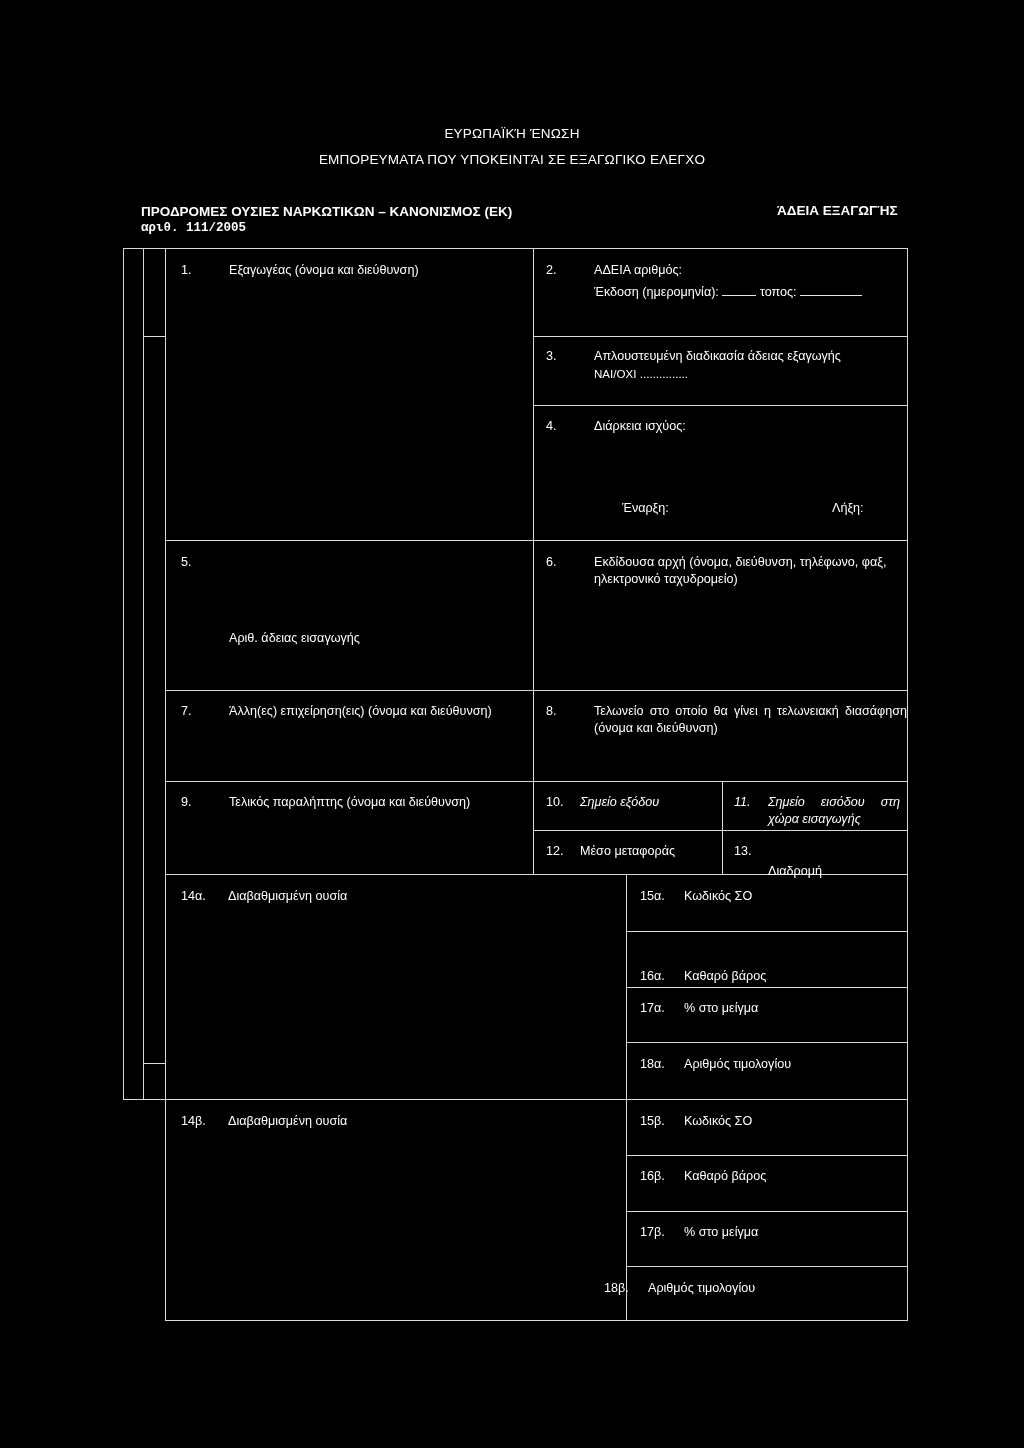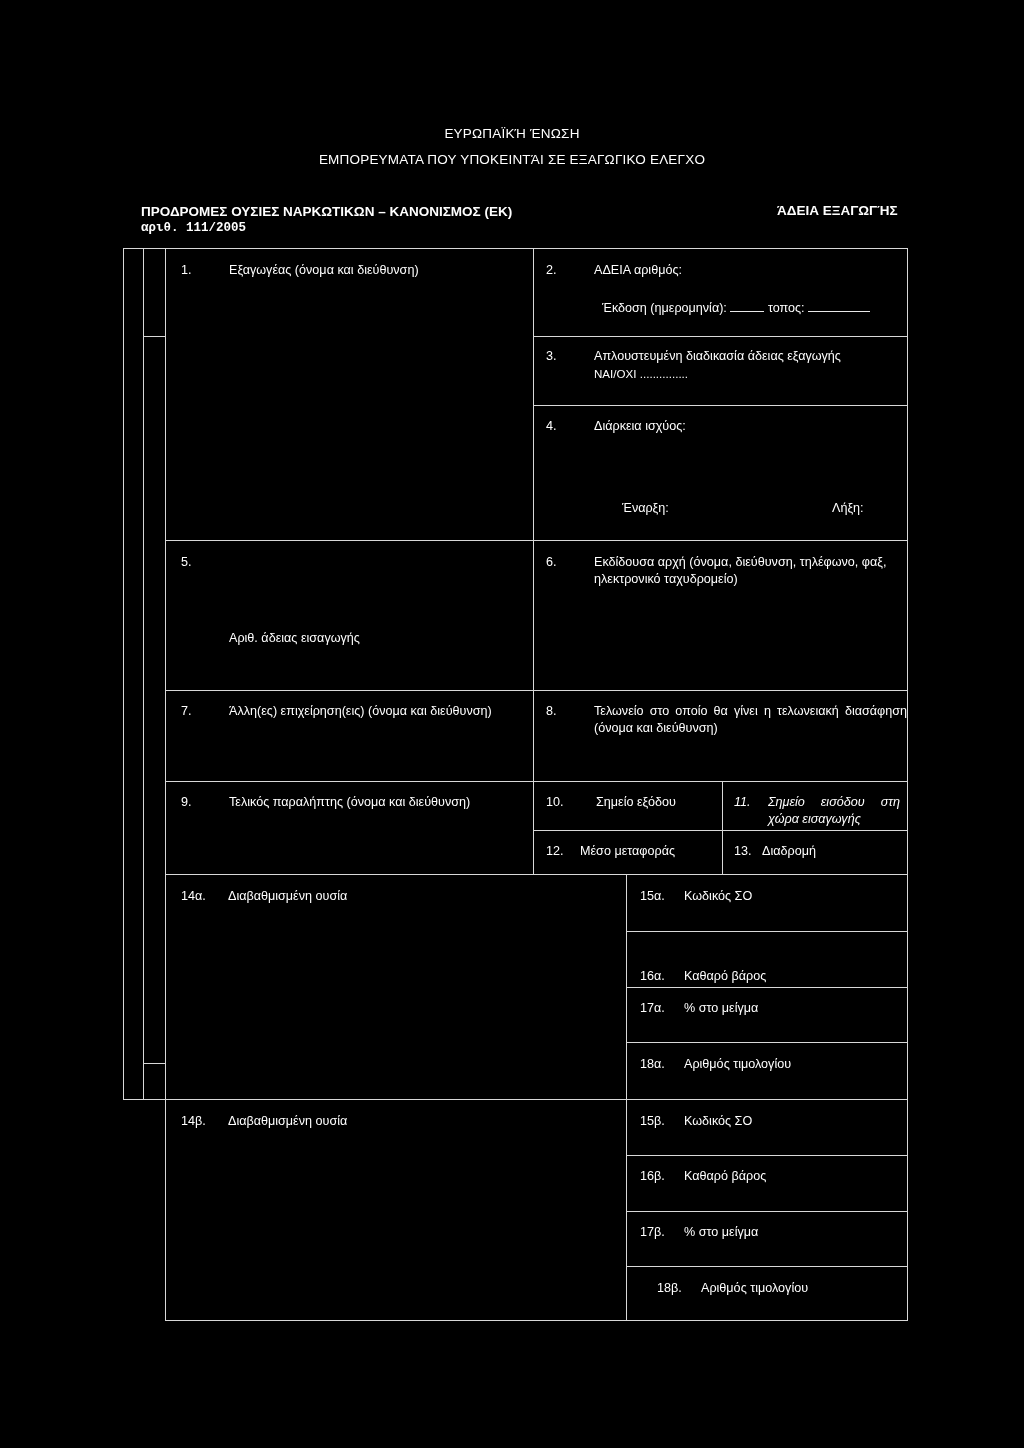--- a/index.html
+++ b/index.html
@@ -157,21 +157,21 @@
   <div class="ln hln" style="left:165px; top:1320px; width:743px;"></div>
 
   <div class="cell" style="left:181px; top:262px; width:340px; height:270px;">
     <span class="num">1.</span>
     <span class="txt" style="left:48px; width:290px;">Εξαγωγέας (όνομα και διεύθυνση)</span>
   </div>
 
   <div class="cell" style="left:546px; top:262px; width:355px; height:68px;">
     <span class="num">2.</span>
     <span class="txt" style="left:48px; width:300px;">ΑΔΕΙΑ αριθμός:</span>
-    <span class="sub" style="left:48px; top:38px;margin-left:8px;">
+    <span class="sub" style="left:48px; top:22px;">
       <span>Έκδοση (ημερομηνία):</span>
       <span class="uline u-short"></span>
       <span>τοπος:</span>
       <span class="uline u-long"></span>
     </span>
   </div>
 
   <div class="cell" style="left:546px; top:348px; width:355px; height:50px;">
     <span class="num">3.</span>
     <span class="txt just" style="left:48px; width:313px;">Απλουστευμένη διαδικασία άδειας εξαγωγής</span>
@@ -205,36 +205,36 @@
     <span class="txt just" style="left:48px; width:313px;">Τελωνείο στο οποίο θα γίνει η τελωνειακή διασάφηση (όνομα και διεύθυνση)</span>
   </div>
 
   <div class="cell" style="left:181px; top:794px; width:348px; height:74px;">
     <span class="num">9.</span>
     <span class="txt" style="left:48px; width:300px;">Τελικός παραλήπτης (όνομα και διεύθυνση)</span>
   </div>
 
   <div class="cell" style="left:546px; top:794px; width:172px; height:30px;">
     <span class="num">10.</span>
-    <span class="txt" style="left:50px; width:135px;">Σημείο εξόδου</span>
+    <span class="txt" style="left:34px; width:135px;font-style:italic;">Σημείο εξόδου</span>
   </div>
 
   <div class="cell" style="left:734px; top:794px; width:170px; height:40px;font-style:italic;">
     <span class="num">11.</span>
     <span class="txt just" style="left:34px; width:132px;">Σημείο εισόδου στη χώρα εισαγωγής</span>
   </div>
 
   <div class="cell" style="left:546px; top:843px; width:172px; height:28px;">
     <span class="num">12.</span>
     <span class="txt" style="left:34px; width:135px;">Μέσο μεταφοράς</span>
   </div>
 
   <div class="cell" style="left:734px; top:843px; width:170px; height:28px;">
     <span class="num">13.</span>
-    <span class="txt" style="left:28px; width:132px;">Διαδρομή</span>
+    <span class="txt" style="left:34px; width:132px;margin-top:20px;">Διαδρομή</span>
   </div>
 
   <div class="cell" style="left:181px; top:888px; width:435px; height:200px;">
     <span class="num">14α.</span>
     <span class="txt" style="left:47px; width:370px;">Διαβαθμισμένη ουσία</span>
   </div>
 
   <div class="cell" style="left:640px; top:888px; width:260px; height:36px;">
     <span class="num">15α.</span>
     <span class="txt" style="left:44px; width:210px;">Κωδικός ΣΟ</span>
@@ -268,18 +268,18 @@
   <div class="cell" style="left:640px; top:1168px; width:260px; height:36px;">
     <span class="num">16β.</span>
     <span class="txt" style="left:44px; width:210px;">Καθαρό βάρος</span>
   </div>
 
   <div class="cell" style="left:640px; top:1224px; width:260px; height:36px;">
     <span class="num">17β.</span>
     <span class="txt" style="left:44px; width:210px;">% στο μείγμα</span>
   </div>
 
-  <div class="cell" style="left:657px; top:1280px; width:260px; height:36px;">
+  <div class="cell" style="left:604px; top:1280px; width:260px; height:36px;">
     <span class="num">18β.</span>
     <span class="txt" style="left:44px; width:210px;">Αριθμός τιμολογίου</span>
   </div>
 
 </div>
 
 </body></html>

